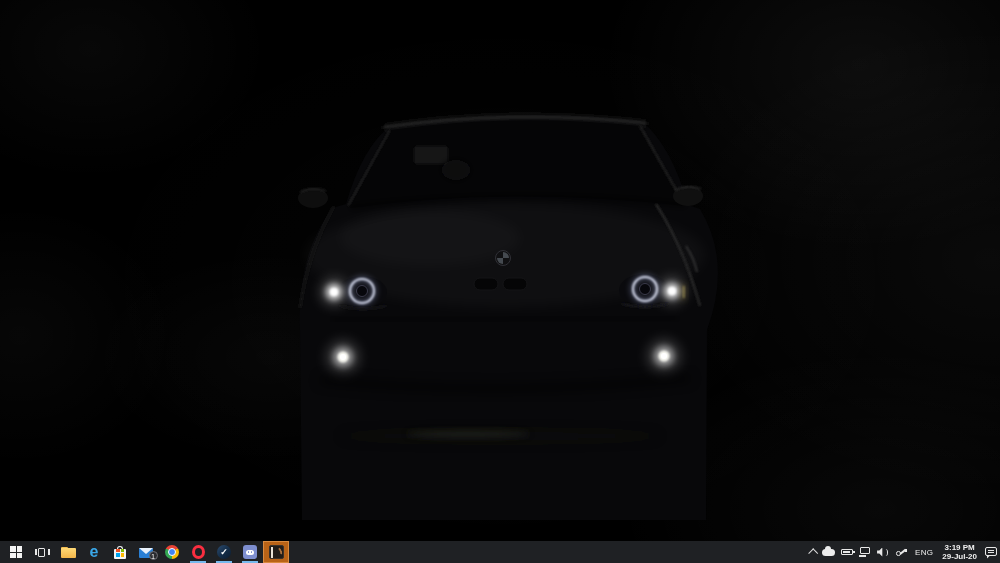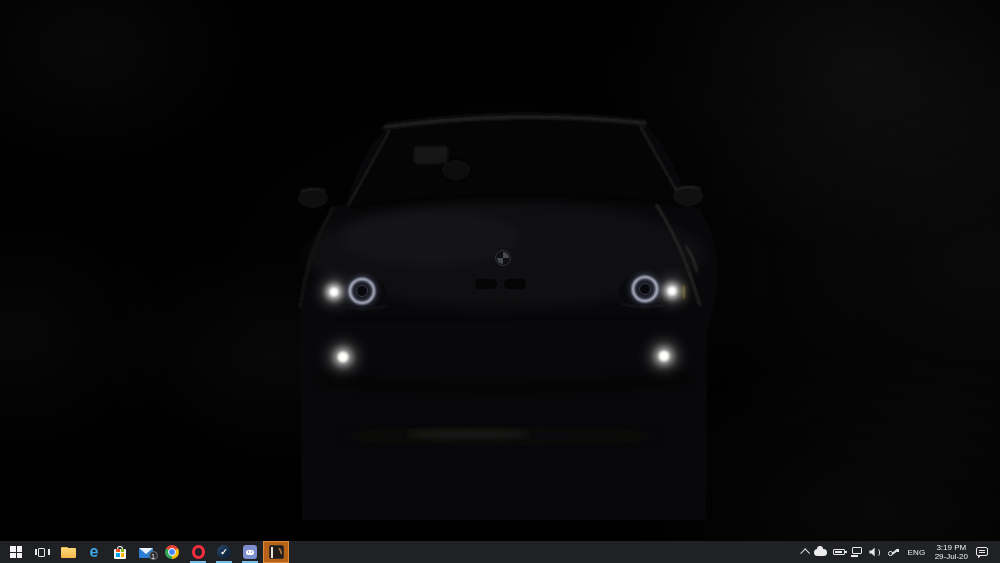--- a/index.html
+++ b/index.html
@@ -83,21 +83,21 @@
   .discord .face i.e2{right:1.6px;}
   
   .appthumb{position:relative;width:15px;height:14px;background:#211c18;border:1px solid #3a312a;
     border-radius:2px;box-sizing:border-box;overflow:hidden;}
   .appthumb .sliver{position:absolute;left:1px;top:1px;width:2px;height:11px;background:#e9e2d6;}
   .appthumb .swoosh{position:absolute;right:1px;top:1px;width:8px;height:10px;
     border:2.5px solid transparent;border-right-color:#a7703f;border-radius:50%;
     transform:rotate(-22deg);box-sizing:border-box;}
 
   
-  .tb-right{display:flex;align-items:center;padding-right:9px;}
+  .tb-right{display:flex;align-items:center;padding-right:0;}
   .tray-btn{position:relative;height:22px;display:flex;align-items:center;justify-content:center;
     padding:0 3px;background:transparent;border:0;cursor:pointer;}
   .chev{width:6px;height:6px;border-top:1.5px solid #dedede;border-right:1.5px solid #dedede;
     transform:rotate(-45deg) translateY(1px);}
   .cloud{position:relative;width:13px;height:7px;background:#ececec;border-radius:4px;}
   .cloud::before{content:"";position:absolute;left:3px;top:-3px;width:6px;height:6px;border-radius:50%;background:#ececec;}
   .batt{position:relative;width:12px;height:6.5px;border:1px solid #e8e8e8;border-radius:1px;box-sizing:border-box;}
   .batt::before{content:"";position:absolute;right:-2.5px;top:1px;width:1.5px;height:2.5px;background:#e8e8e8;}
   .batt::after{content:"";position:absolute;left:1px;top:1px;width:7px;height:2.5px;background:#e8e8e8;}
   .net{position:relative;width:12px;height:10px;}
@@ -109,21 +109,21 @@
   .vol .wave{position:absolute;right:1px;top:1.5px;width:4px;height:7px;border-right:1.3px solid #e8e8e8;
     border-radius:50%;}
   .key{position:relative;width:13px;height:12px;}
   .key .bow{position:absolute;left:1px;top:5px;width:4.5px;height:4.5px;border:1.5px solid #e8e8e8;
     border-radius:50%;box-sizing:border-box;}
   .key .stem{position:absolute;left:5px;top:6.5px;width:7px;height:1.5px;background:#e8e8e8;
     transform:rotate(-38deg);transform-origin:left center;}
   .key .tooth{position:absolute;right:1.5px;top:2.5px;width:1.5px;height:3px;background:#e8e8e8;}
   .lang{color:#eee;font-size:8px;letter-spacing:.3px;padding:0 4px;}
   .clock{display:flex;flex-direction:column;align-items:center;justify-content:center;
-    color:#f0f0f0;font-size:8px;line-height:9px;padding:0 5px;}
+    color:#f0f0f0;font-size:8px;line-height:9px;padding:0 5px;font-weight:bold;}
   .ac{position:relative;width:12px;height:10px;}
   .ac .bubble{position:absolute;left:0;top:0;width:12px;height:9px;border:1.2px solid #e8e8e8;
     border-radius:2px;box-sizing:border-box;}
   .ac .tail{position:absolute;left:2px;bottom:-1.5px;width:3px;height:3px;background:#e8e8e8;
     clip-path:polygon(0 0,100% 0,0 100%);}
   .ac .lines{position:absolute;left:2.5px;top:2.5px;width:6px;height:1px;background:#e8e8e8;
     box-shadow:0 2px 0 #e8e8e8;}
 </style>
 </head>
 <body>

